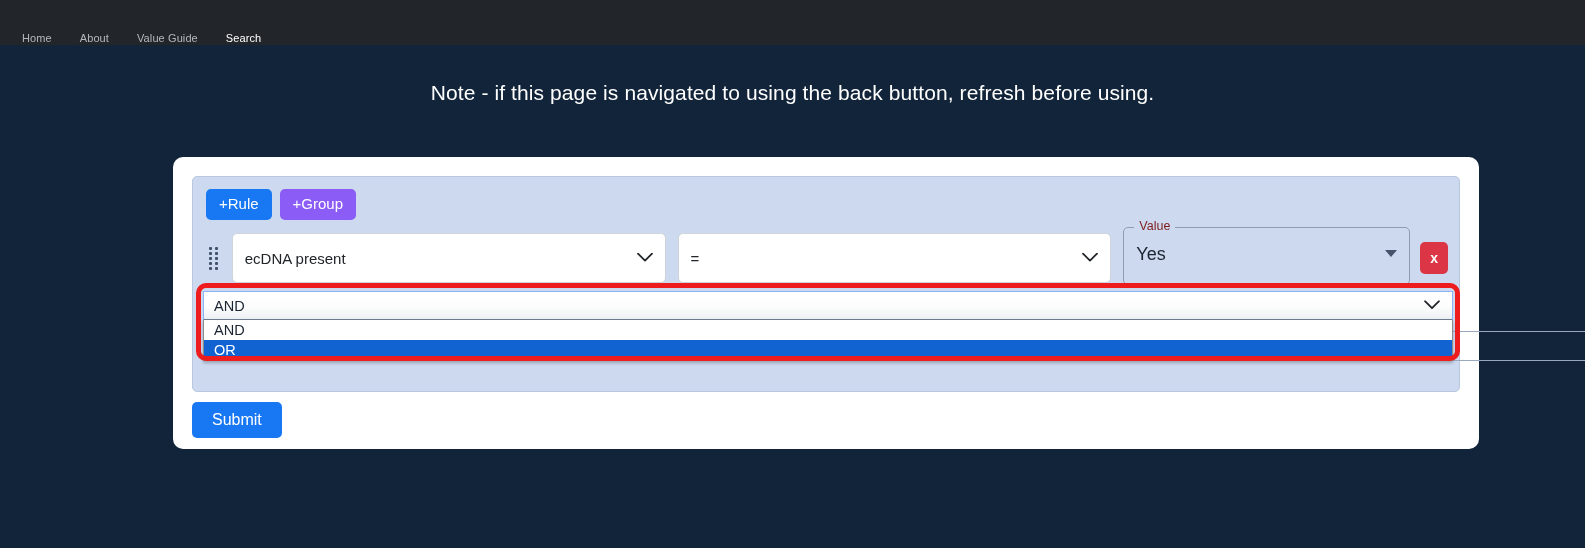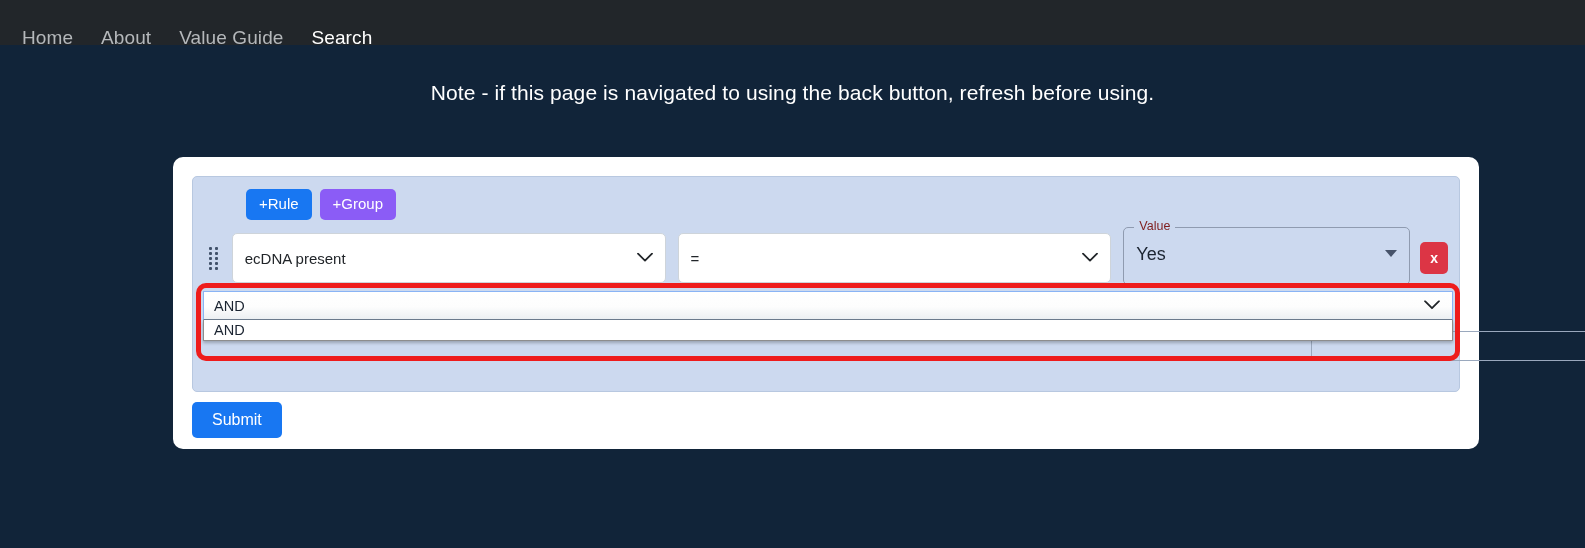--- a/index.html
+++ b/index.html
@@ -17,21 +17,21 @@
   .navbar {
     height: 45px;
     background: #22262a;
     display: flex;
     align-items: center;
     padding-left: 8px;
     gap: 0px;
   }
   .nav-link {
     color: #b5b8bb;
-    font-size: 19px;
+    font-size: 11px;
     padding: 6px 14px;
     text-decoration: none;
     white-space: nowrap;
     letter-spacing: .1px;
     margin-top: 31px;
   }
   .nav-link.active { color: #ffffff; font-weight: 400; }
 
   
   .note {
@@ -77,21 +77,21 @@
     border: none;
     border-radius: 5px;
     color: #fff;
     font-size: 15px;
     font-weight: 500;
     padding: 7px 13px;
     cursor: pointer;
     font-family: "Liberation Sans", sans-serif;
     line-height: 1.1;
   }
-  .btn-rule  { background: #1877f2; margin-left: 40px; }
+  .btn-rule  { background: #1877f2; }
   .btn-group { background: #8b5cf6; }
 
   
   .rule-row {
     position: absolute;
     left: 13px;
     top: 60px;
     width: 1242px;
     height: 42px;
     display: flex;
@@ -360,16 +360,17 @@
   <div class="os-closed">
     <span>AND</span>
     <span class="chev">
       <svg width="16" height="10" viewBox="0 0 16 10">
           <polyline points="1,1 8,8 15,1" fill="none" stroke="#212529" stroke-width="1.8" stroke-linecap="round" stroke-linejoin="round"></polyline>
         </svg>
     </span>
   </div>
   <div class="os-list">
     <div class="os-item">AND</div>
+    <div class="os-item selected">OR</div>
   </div>
 </div>
 
 <div class="annotation"></div>
 
 </body></html>

